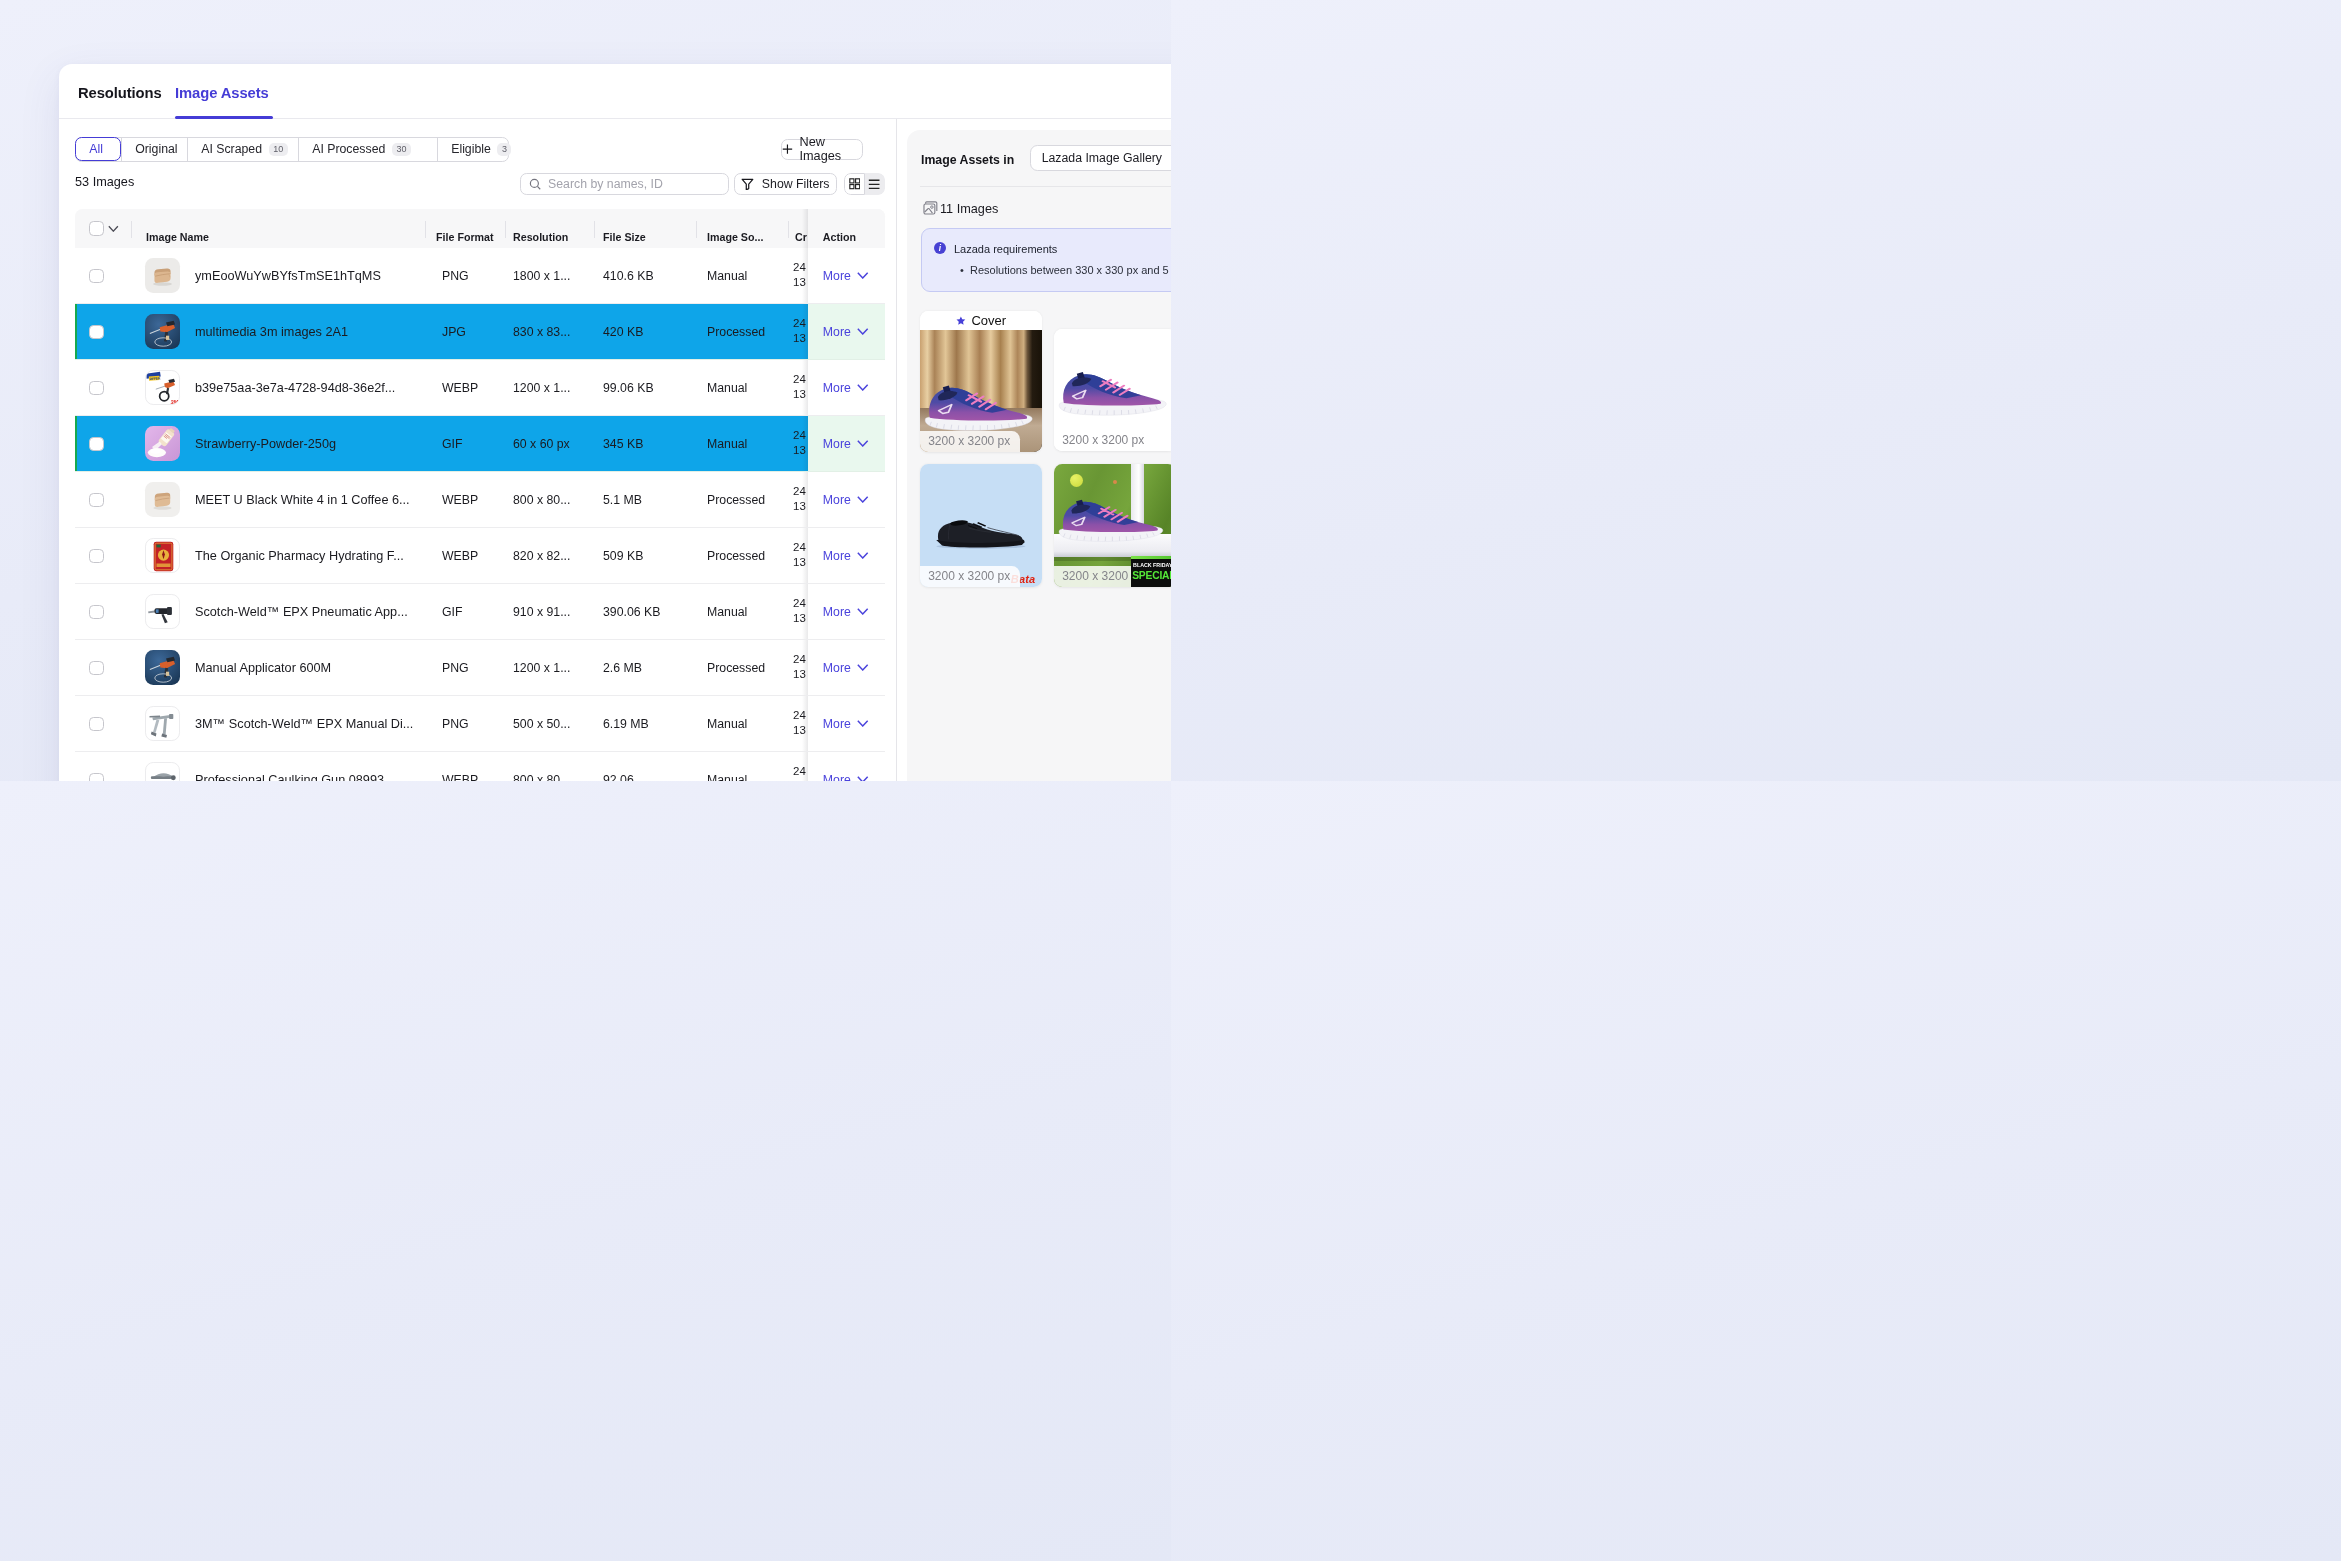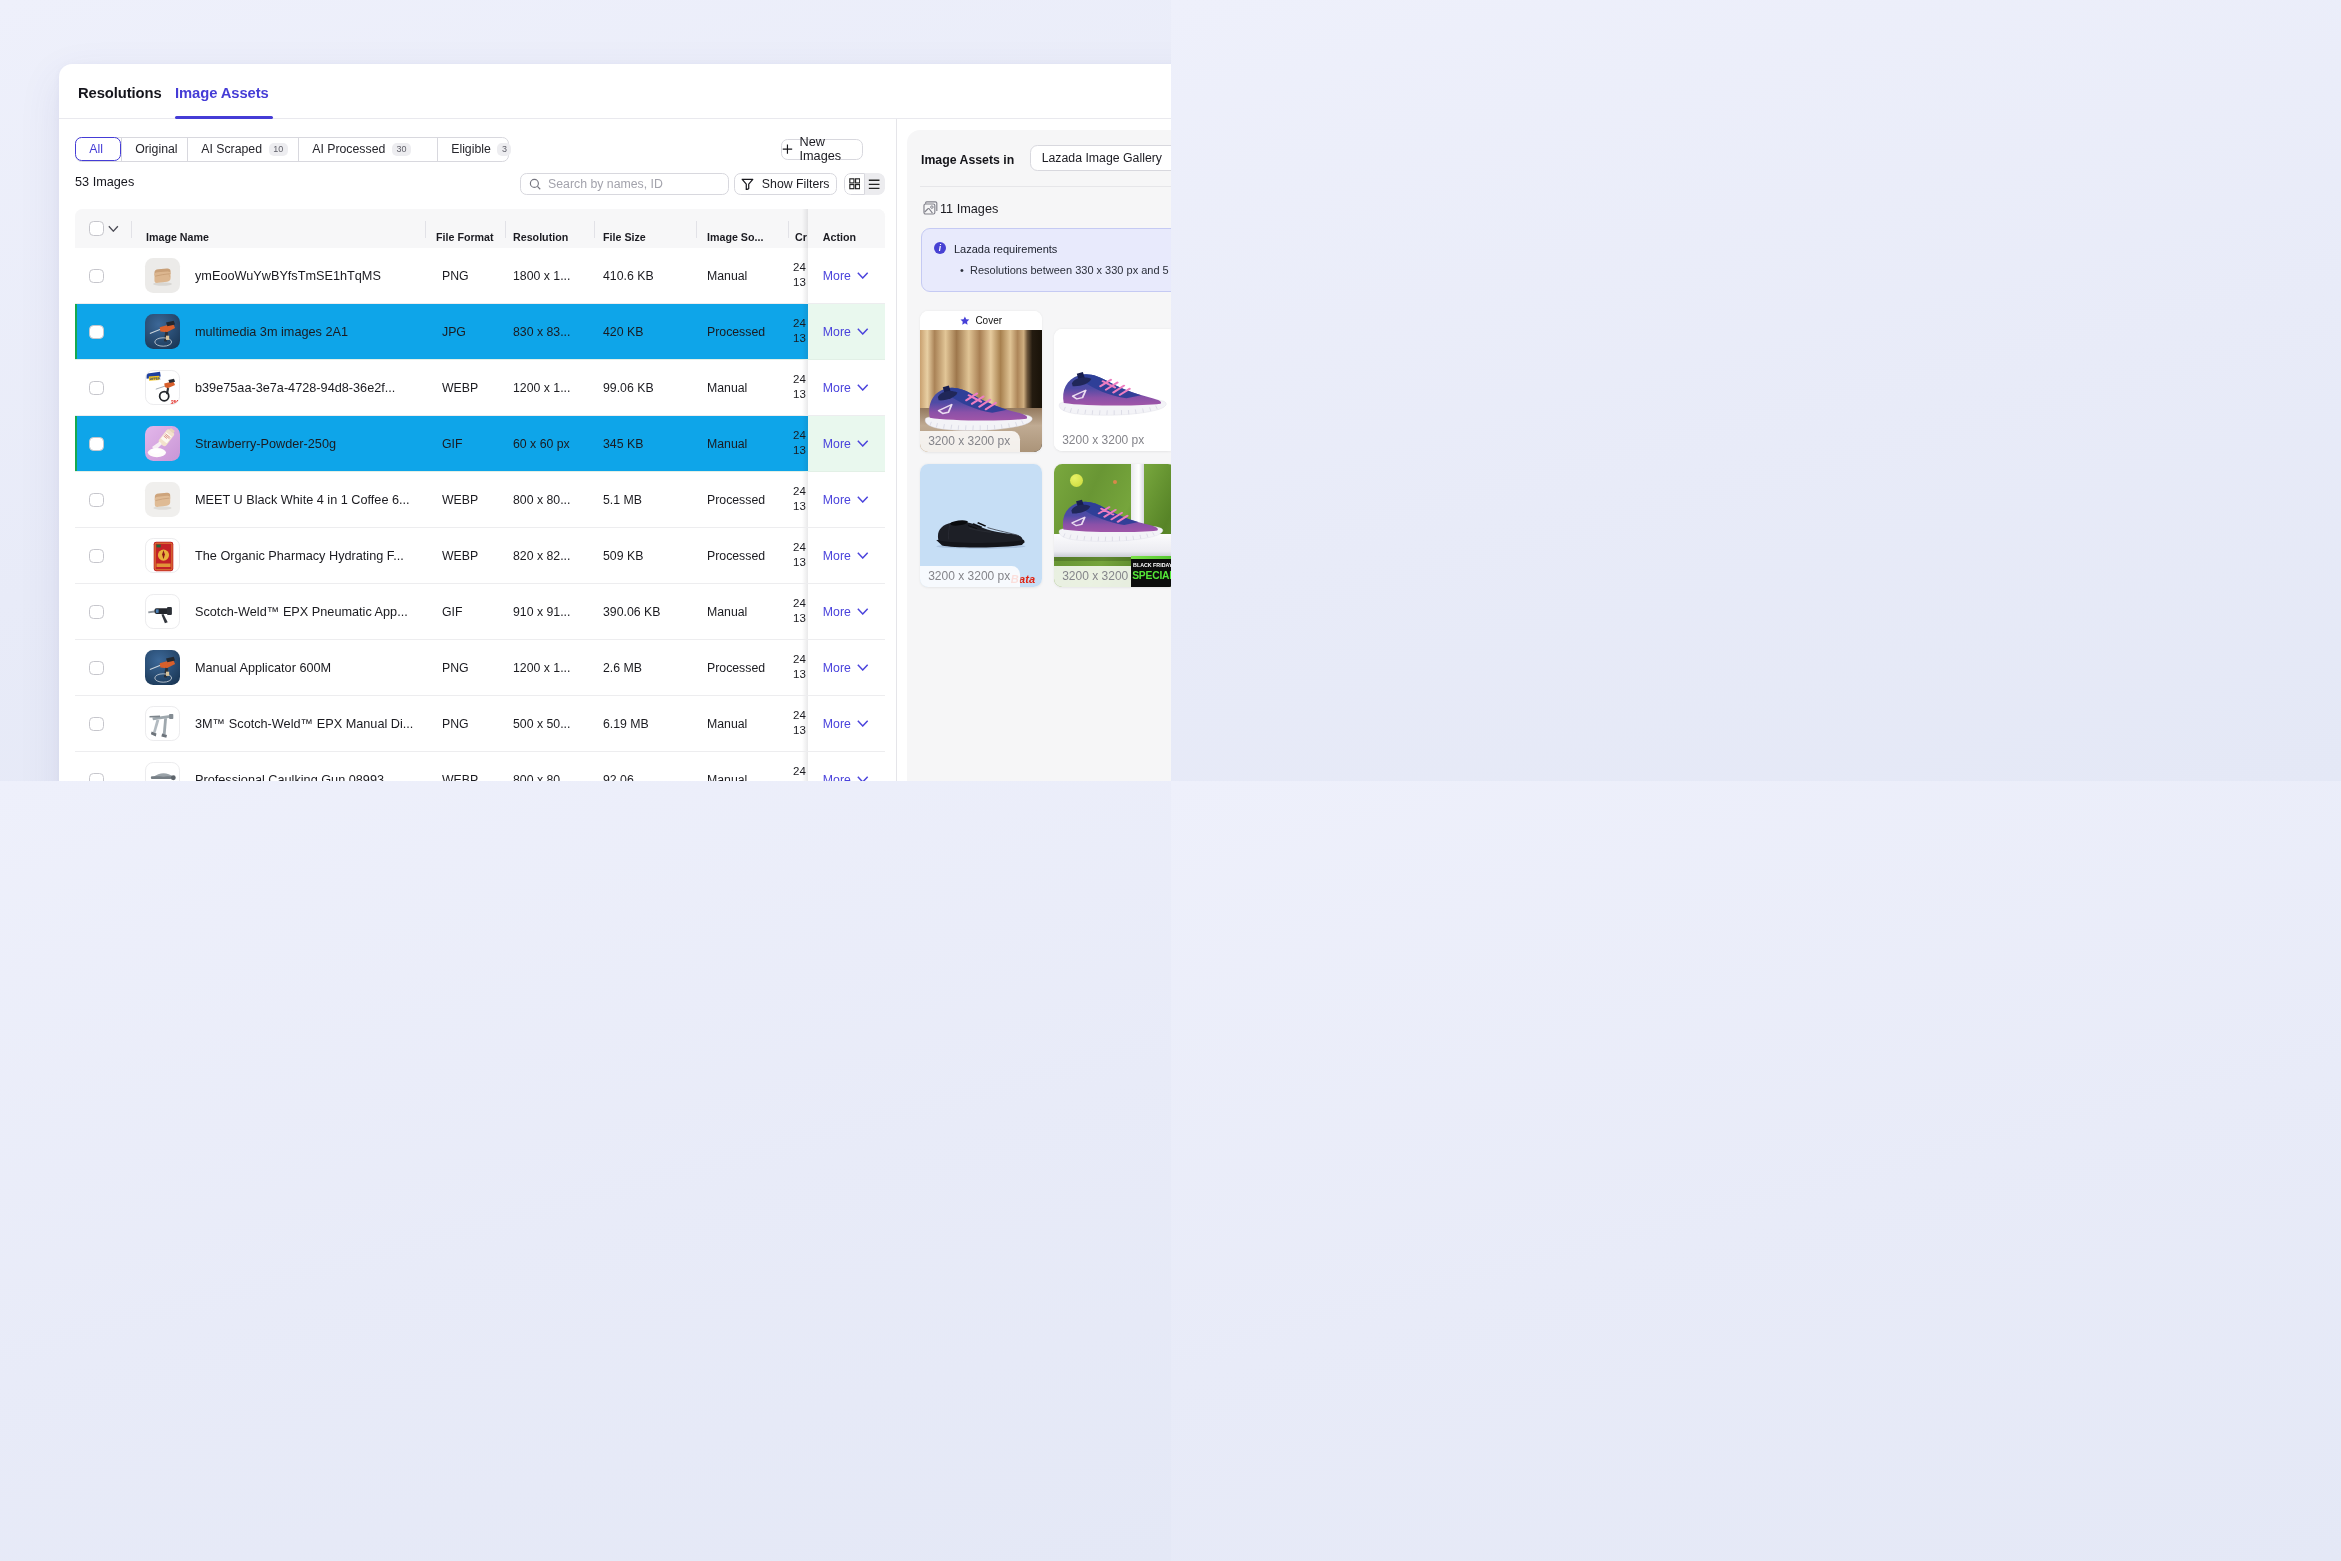--- a/index.html
+++ b/index.html
@@ -70,21 +70,21 @@
   border:0.8px solid #d8d8de; border-radius:7.4px; display:flex; align-items:center; padding:0 10.7px; font-size:12.3px; color:#1c1c22;}
 .rp-div { position:absolute; left:920px; top:186px; width:262px; height:0.8px; background:#e6e6e9; }
 .rp-count { position:absolute; left:940px; top:202px; font-size:12.7px; font-weight:500; color:#1a1a20; }
 .rp-info { position:absolute; left:921px; top:228px; width:262px; height:64px; background:#e8eafc;
   border:0.8px solid #c5caf3; border-radius:9px; }
 .rp-info .ttl { position:absolute; left:32px; top:13.5px; font-size:11px; font-weight:500; color:#202430; }
 .rp-info .bl { position:absolute; left:38px; top:35px; font-size:11px; color:#2b2f3a; white-space:nowrap; }
 .icirc { position:absolute; left:12px; top:13px; width:12px; height:12px; border-radius:50%; background:#4741d3;
   color:#fff; font-size:8.2px; font-weight:700; display:flex; align-items:center; justify-content:center; font-style:italic;}
 .pcard { position:absolute; background:#fff; border-radius:8.2px; box-shadow:0 0.8px 2.5px rgba(0,0,0,.07); overflow:hidden; }
-.chip { height:19px; display:flex; align-items:center; justify-content:center; gap:5.7px; font-size:10px; font-weight:500; color:#111; background:#fff;}
+.chip { height:19px; display:flex; align-items:center; justify-content:center; gap:5.7px; font-size:13px; font-weight:500; color:#111; background:#fff;}
 .pimg { position:relative; width:100%; overflow:hidden; }
 .dim { position:absolute; left:0; bottom:0; background:rgba(255,255,255,.85); color:#84848a;
   font-size:12px; padding:3.3px 9.8px 4.1px 8.2px; border-top-right-radius:8.2px; }
 </style>
 </head>
 <body>
 <div class="card"></div>
 <div class="tab-attr">Resolutions</div>
 <div class="tab-img">Image Assets</div>
 <div class="tab-border"></div>

